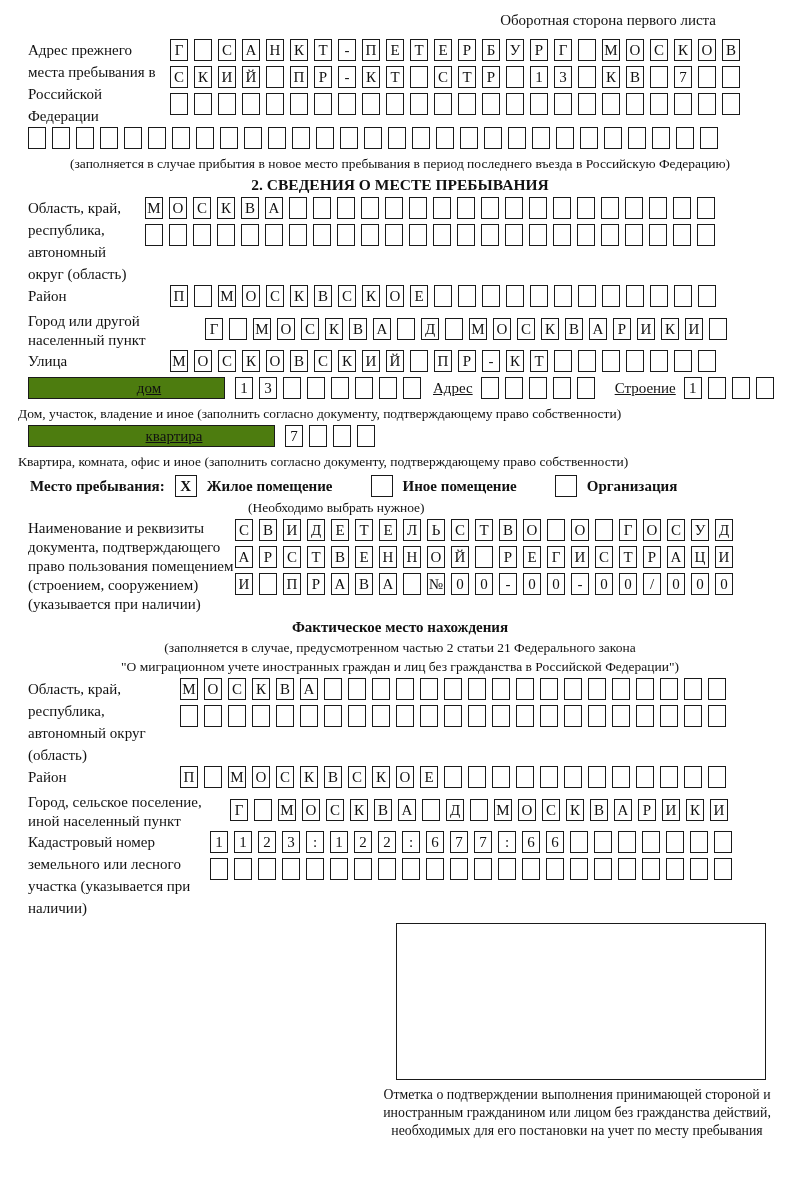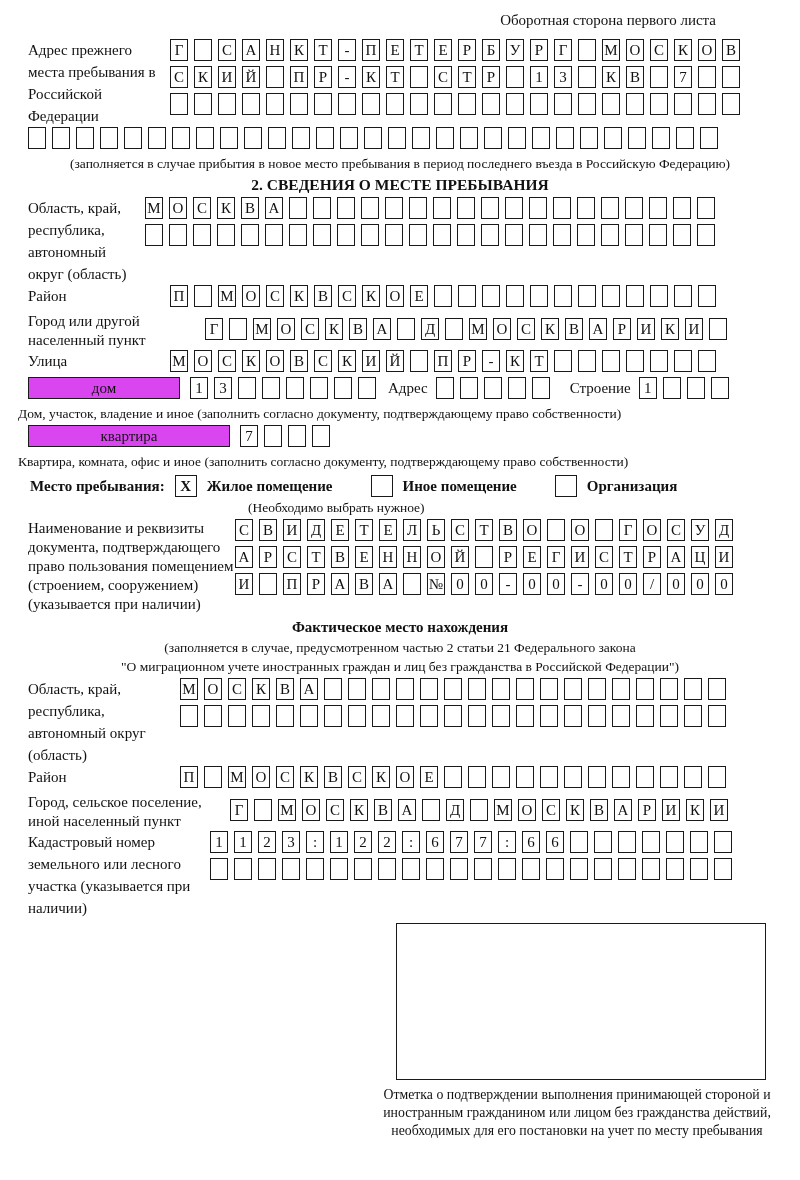--- a/index.html
+++ b/index.html
@@ -15,34 +15,34 @@
   .w-addr{width:142px;}
   .w-region{width:117px;}
   .w-district{width:142px;}
   .w-city{width:177px;line-height:19px;}
   .w-street{width:142px;}
   .w-doc{width:207px;line-height:19px;}
   .w-region2{width:152px;}
   .w-city2{width:202px;line-height:19px;}
   .w-cad{width:182px;}
   .rows{flex:1;}
-  .box-row{height:27px;white-space:nowrap;}
+  .box-row{height:27px;white-space:nowrap;text-decoration:underline;}
   .cell{
     display:inline-block;width:16px;height:20px;border:1.7px solid #1a1a1a;
     margin-right:6px;font-size:15px;line-height:20px;text-align:center;
     vertical-align:top;background:#fff;
   }
   .full-row{padding-left:28px;}
   .caption{font-size:13.5px;line-height:19px;text-align:center;}
   .caption-left{font-size:13.5px;line-height:19px;padding-left:18px;}
   .sect-title{font-size:15.5px;font-weight:bold;text-align:center;line-height:20px;margin-top:2px;}
   .sub-title{font-size:15px;font-weight:bold;text-align:center;line-height:22px;margin-top:2px;}
   .wide-box{
     display:inline-block;border:1.7px solid #1a1a1a;height:20px;line-height:20px;
-    text-align:center;vertical-align:top;font-size:15px;background:#d946ef;
+    text-align:center;vertical-align:top;font-size:15px;background:#4d7c0f;padding-left:45px;
   }
   .house-box{width:150px;margin-right:10px;}
   .apt-box{width:200px;margin-right:10px;}
   .inline-lbl{font-size:15px;line-height:23px;vertical-align:top;display:inline-block;}
   .korpus-lbl{margin:0 8px 0 6px;}
   .stroenie-lbl{margin:0 8px 0 14px;}
   .stay-row{display:flex;align-items:center;padding-left:30px;height:26px;font-size:15px;font-weight:bold;}
   .checkbox{
     display:inline-block;width:20px;height:20px;border:1.7px solid #1a1a1a;
     text-align:center;line-height:20px;font-size:15px;flex:none;background:#fff;

